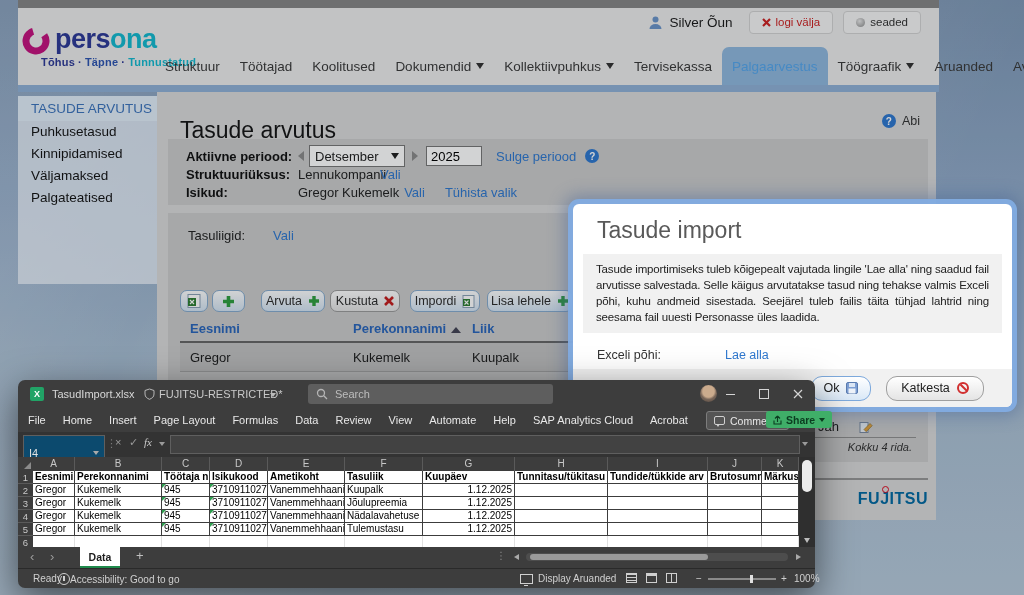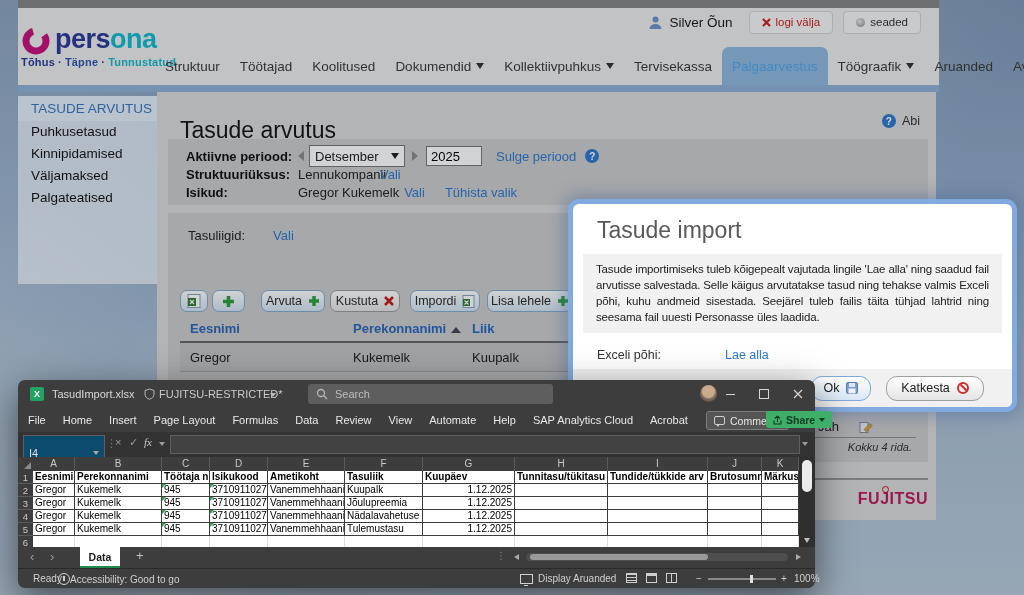--- a/index.html
+++ b/index.html
@@ -10,21 +10,21 @@
       linear-gradient(115deg, rgba(255,255,255,0.10) 10%, rgba(255,255,255,0) 22%, rgba(255,255,255,0.12) 34%, rgba(255,255,255,0) 47%, rgba(255,255,255,0.08) 66%, rgba(255,255,255,0) 80%),
       linear-gradient(180deg,#7e98b6 0%, #93accA 35%, #a7bdd2 60%, #b6c9da 100%);}
   .topstrip{position:absolute;left:18px;top:0;width:921px;height:8px;background:#858585;}
   
   .hd{position:absolute;left:18px;top:8px;width:921px;height:77px;background:#ececec;}
   .logo{position:absolute;left:3px;top:16px;width:160px;}
   .brandrow{display:flex;align-items:center;}
   .brandtext{font-size:27px;font-weight:bold;letter-spacing:-0.5px;margin-left:4px;}
   .b1{color:#2e3a96;} .b2{color:#14b9cf;}
   .tagline{font-size:11px;font-weight:bold;margin-top:1px;letter-spacing:0.2px;}
-  .tg1{color:#2e3a96;} .tg2{color:#2e55b0;} .tg3{color:#14b9cf;}
+  .tg1{color:#2e3a96;margin-left:20px;} .tg2{color:#2e55b0;} .tg3{color:#14b9cf;}
   .tagline .dot{color:#2e3a96;margin:0 3px;}
   .dot1::after,.dot2::after{content:"·";}
   .userarea{position:absolute;right:18px;top:3px;height:22px;display:flex;align-items:center;gap:10px;}
   .uname{font-size:13.5px;color:#1a1a1a;margin-right:6px;display:flex;align-items:center;gap:6px;}
   .hbtn{height:21px;display:flex;align-items:center;gap:5px;padding:0 12px;background:#f4f4f4;border:1px solid #d2d2d2;border-radius:4px;font-size:11.5px;cursor:pointer;}
   .hbtn.logout{color:#c22;}
   .hbtn.settings{color:#333;}
   .gear{width:9px;height:9px;border-radius:50%;background:radial-gradient(circle at 40% 35%,#e8e8e8,#8a8a8a);display:inline-block;}
   .tabs{position:absolute;left:137px;bottom:0;display:flex;align-items:flex-end;height:38px;}
   .tab{display:flex;align-items:center;gap:5px;height:38px;padding:0 10px;font-size:13.5px;color:#3a3a3a;cursor:pointer;white-space:nowrap;}
@@ -60,21 +60,21 @@
   .wth{position:absolute;top:3px;cursor:pointer;}
   .sortasc{width:0;height:0;border-left:5px solid transparent;border-right:5px solid transparent;border-bottom:6px solid #445;display:inline-block;margin-left:5px;}
   .wrow{position:absolute;left:12px;width:736px;height:28px;font-size:13px;color:#1d1d1d;border-bottom:1px solid #a8a8a8;}
   .wcell{position:absolute;top:7px;}
   .r1{top:130px;background:#c2c2c2;}
   .r2{top:158px;}
   .jah{position:absolute;left:650px;top:206px;font-size:13px;color:#1d1d1d;display:flex;gap:20px;align-items:center;}
   .rowline{position:absolute;left:12px;top:224px;width:736px;border-top:1px solid #8f8f8f;}
   .total{position:absolute;left:600px;top:228px;width:144px;text-align:right;font-size:11px;font-style:italic;color:#333;}
   .pfoot-line{position:absolute;left:10px;top:386px;width:761px;border-top:2px solid #979797;}
-  .fujitsu{position:absolute;right:8px;top:398px;color:#be185d;font-size:16px;font-weight:bold;letter-spacing:0.5px;font-family:"Liberation Sans",sans-serif;text-align:right;}
+  .fujitsu{position:absolute;right:8px;top:398px;color:#0369a1;font-size:16px;font-weight:bold;letter-spacing:0.5px;font-family:"Liberation Sans",sans-serif;text-align:right;}
   .fujring{position:relative;}
   .fujring::after{content:"";position:absolute;left:24px;top:-4px;width:5px;height:5px;border:1.5px solid #dd0a1e;border-radius:50%;}
   
   .dim{position:absolute;inset:0;background:rgba(8,10,18,0.18);}
   
   .modal{position:absolute;left:573px;top:204px;width:439px;height:203px;background:#fff;border-radius:6px;
     box-shadow:0 0 0 5px rgba(130,172,226,0.95), 0 0 16px 9px rgba(70,100,150,0.45);}
   .m-title{margin:13px 0 0 24px;font-size:23px;color:#595959;font-weight:400;}
   .m-info{margin:10px 10px 0 10px;background:#f1f1f1;padding:8px 13px;font-size:11.5px;letter-spacing:-0.15px;color:#222;text-align:justify;line-height:1.38;}
   .m-row{margin:11px 0 0 24px;display:flex;align-items:center;font-size:12.5px;color:#333;height:21px;}

